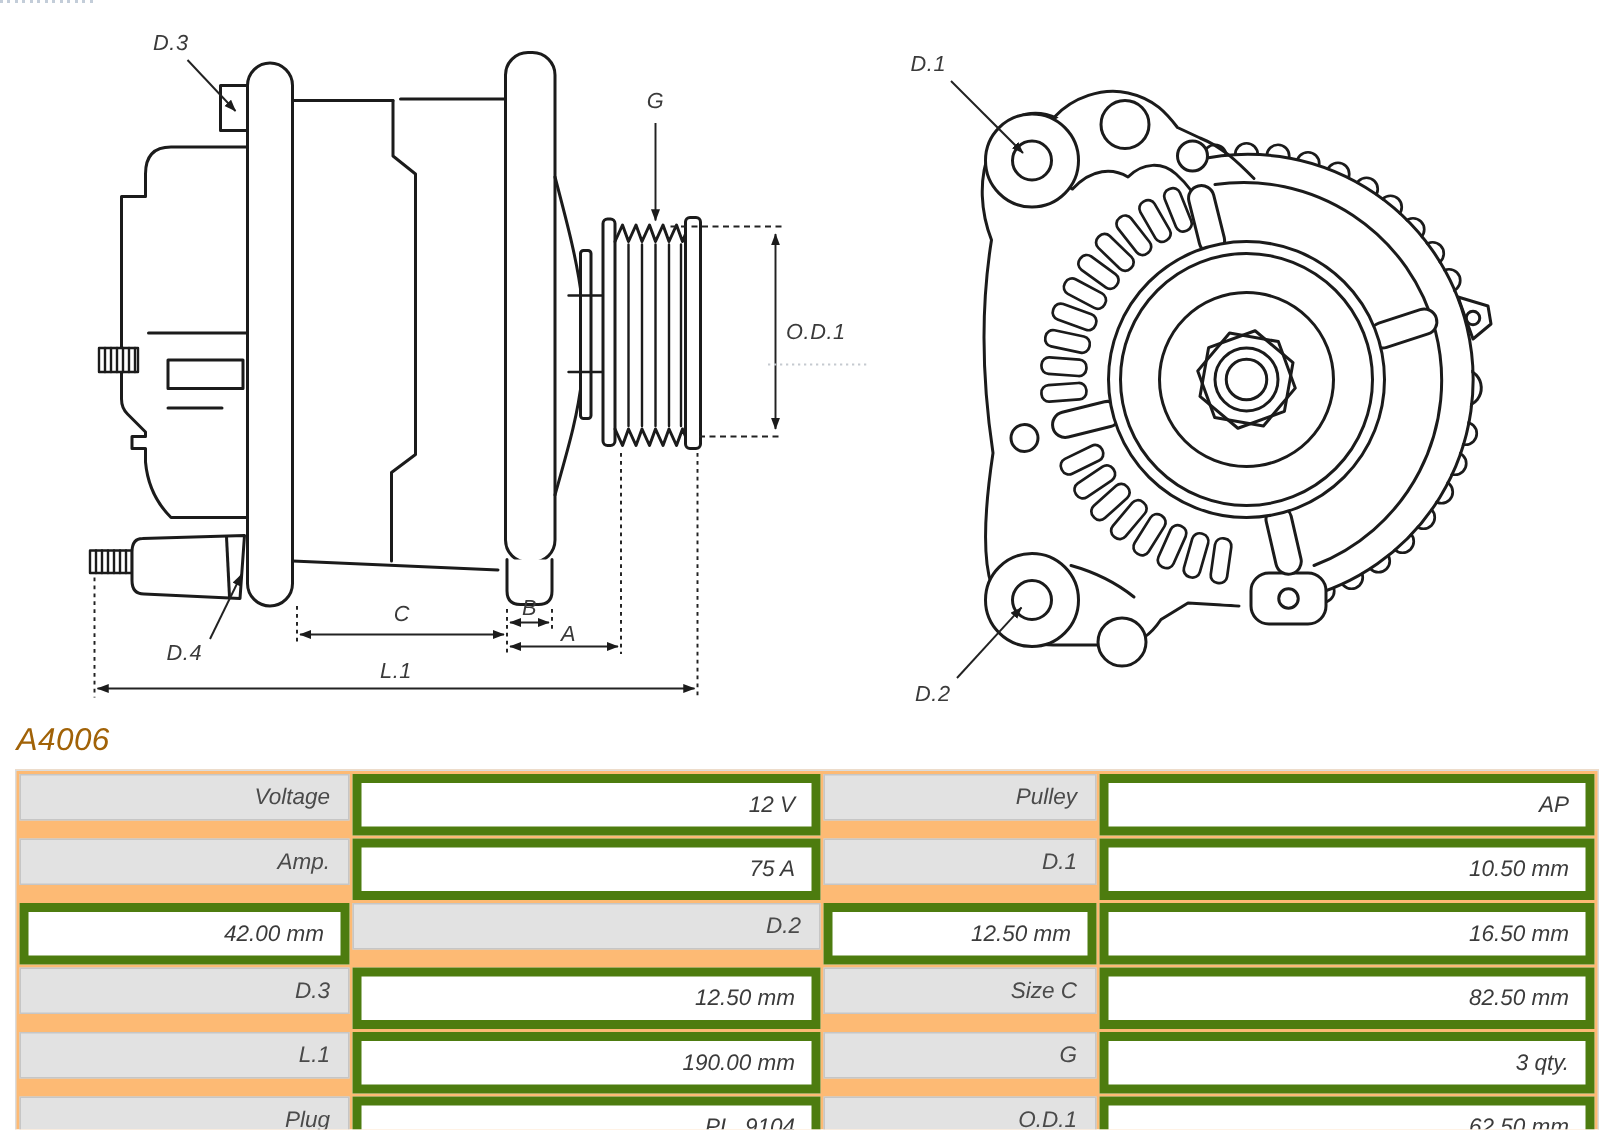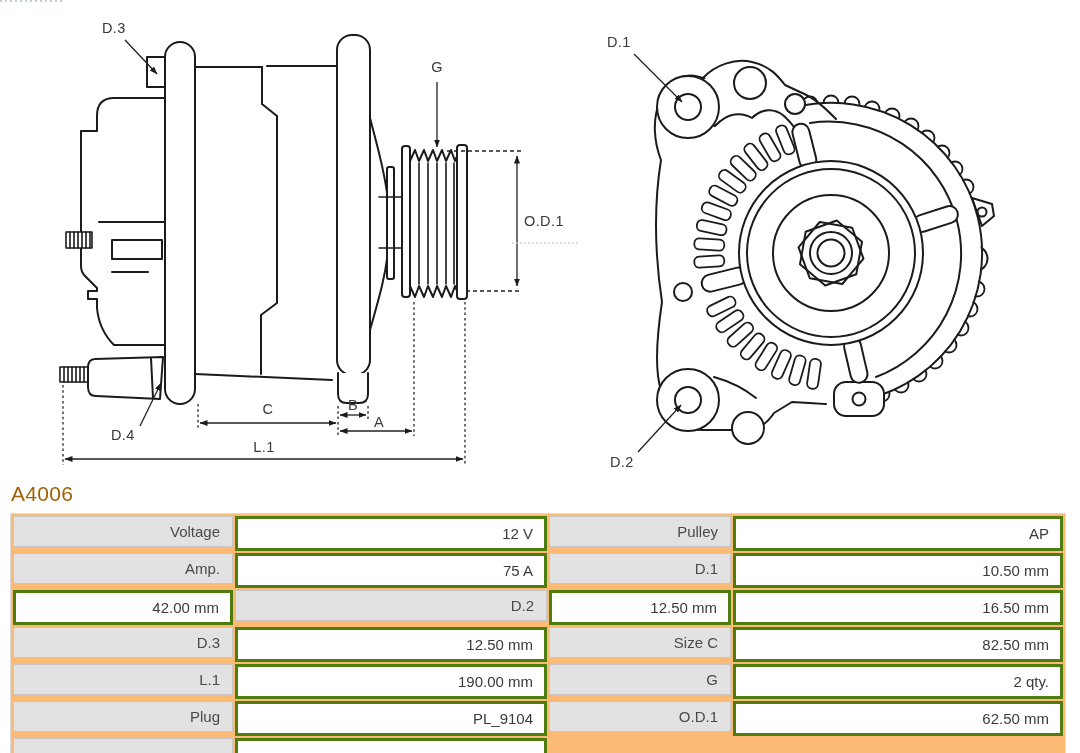--- a/index.html
+++ b/index.html
@@ -1,29 +1,29 @@
 <!DOCTYPE html>
 <html><head>
 <meta charset="utf-8">
 <style>
   html,body{margin:0;padding:0;background:#fff;}
   .page{position:relative;width:1080px;height:753px;background:#fff;overflow:hidden;
-        font-family:"Liberation Sans",sans-serif;}
+        font-family:"Liberation Sans",sans-serif;font-style:italic;}
   .edge-artifact{position:absolute;left:0;top:0;width:62px;height:2px;
         background:repeating-linear-gradient(90deg,#c3cdd9 0 2px,transparent 2px 5px);}
   .drawing-wrap{position:absolute;left:0;top:0;width:1080px;height:480px;}
   svg text{font-family:"Liberation Sans",sans-serif;font-size:14.5px;fill:#3a3a3a;letter-spacing:.4px;}
   .part-number{position:absolute;left:11px;top:482px;font-size:21px;line-height:24px;
         color:#a16207;letter-spacing:.3px;}
   .spec-table{position:absolute;left:10px;top:513px;width:1050px;
         border:1px solid #dcdcdc;background:#fdba74;padding:2px;
         display:grid;grid-template-columns:220px 312px 182px 330px;gap:2px;}
   .cl{background:#e2e2e2;border:1px solid #c6c6c6;height:29px;line-height:29px;
         text-align:right;padding-right:12px;font-size:15px;color:#4a4a4a;}
-  .cv{background:#fff;border:3px solid #4d7c0f;height:29px;line-height:29px;
+  .cv{background:#fff;border:6px solid #4d7c0f;height:29px;line-height:29px;
         text-align:right;padding-right:11px;font-size:15px;color:#3b3b3b;}
 </style>
 </head>
 <body>
 
 <div class="page">
 
   <div class="edge-artifact"></div>
 
   <div class="drawing-wrap">
@@ -233,21 +233,21 @@
     <div class="cv">16.50 mm</div>
     <div class="cl">D.3</div>
     <div class="cv">12.50 mm</div>
 
     <div class="cl">Size C</div>
     <div class="cv">82.50 mm</div>
     <div class="cl">L.1</div>
     <div class="cv">190.00 mm</div>
 
     <div class="cl">G</div>
-    <div class="cv">2 qty.</div>
+    <div class="cv">3 qty.</div>
     <div class="cl">Plug</div>
     <div class="cv">PL_9104</div>
 
     <div class="cl">O.D.1</div>
     <div class="cv">62.50 mm</div>
     <div class="cl"></div>
     <div class="cv"></div>
   </div>
 
 </div>

